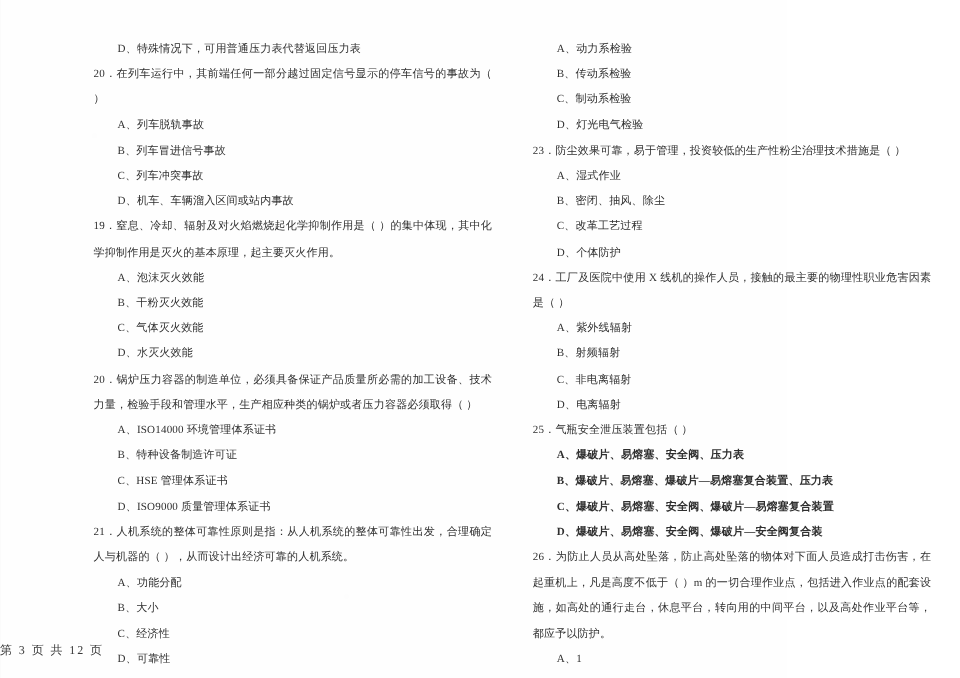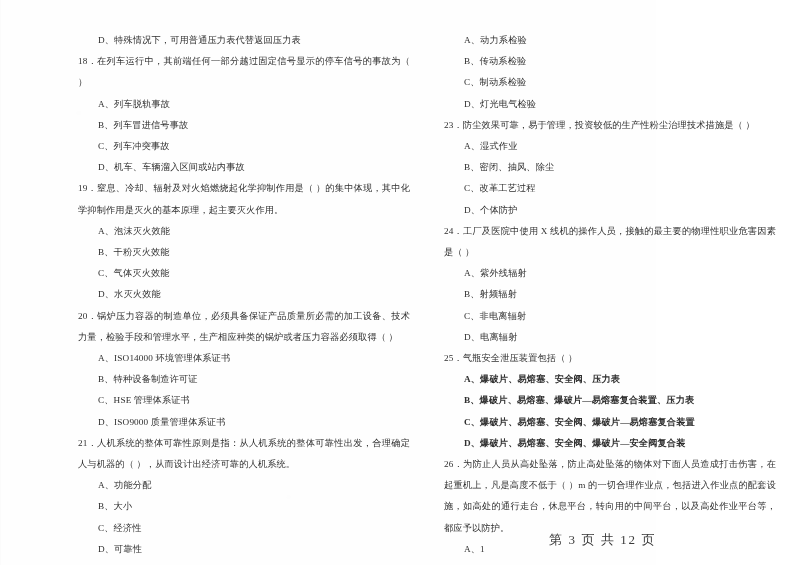--- a/index.html
+++ b/index.html
@@ -56,22 +56,22 @@
   }
   .opt.wrap {
     white-space: normal;
     font-weight: bold;
   }
   .footer {
     position: absolute;
     left: 0;
     right: 0;
     bottom: 16px;
-    text-align: right;
-    font-size: 13px;
+    text-align: left;
+    font-size: 10px;
     letter-spacing: 1.6px;
     color: #3a3a3a;
   }
   
   .grain {
     position: absolute;
     inset: 0;
     pointer-events: none;
     opacity: 0.35;
     background:
@@ -84,21 +84,21 @@
 <body>
 
 <div class="page">
   <div class="columns">
 
     <div class="col">
 
       <div class="opt">D、特殊情况下，可用普通压力表代替返回压力表</div>
 
       <div class="q">
-        <div class="q-stem">18．在列车运行中，其前端任何一部分越过固定信号显示的停车信号的事故为（        ）</div>
+        <div class="q-stem">20．在列车运行中，其前端任何一部分越过固定信号显示的停车信号的事故为（        ）</div>
         <div class="opt">A、列车脱轨事故</div>
         <div class="opt">B、列车冒进信号事故</div>
         <div class="opt">C、列车冲突事故</div>
         <div class="opt">D、机车、车辆溜入区间或站内事故</div>
       </div>
 
       <div class="q">
         <div class="q-stem">19．窒息、冷却、辐射及对火焰燃烧起化学抑制作用是（        ）的集中体现，其中化学抑制作用是灭火的基本原理，起主要灭火作用。</div>
         <div class="opt">A、泡沫灭火效能</div>
         <div class="opt">B、干粉灭火效能</div>

